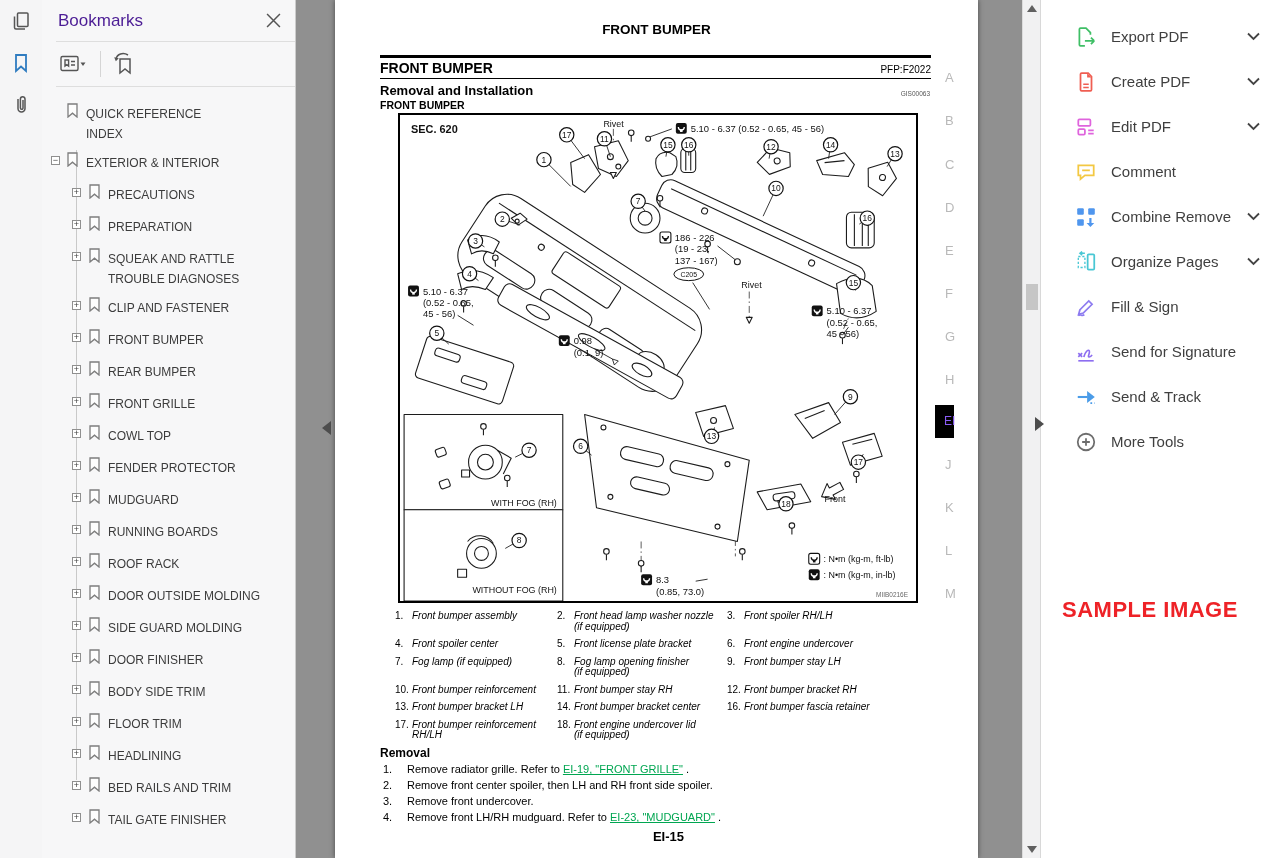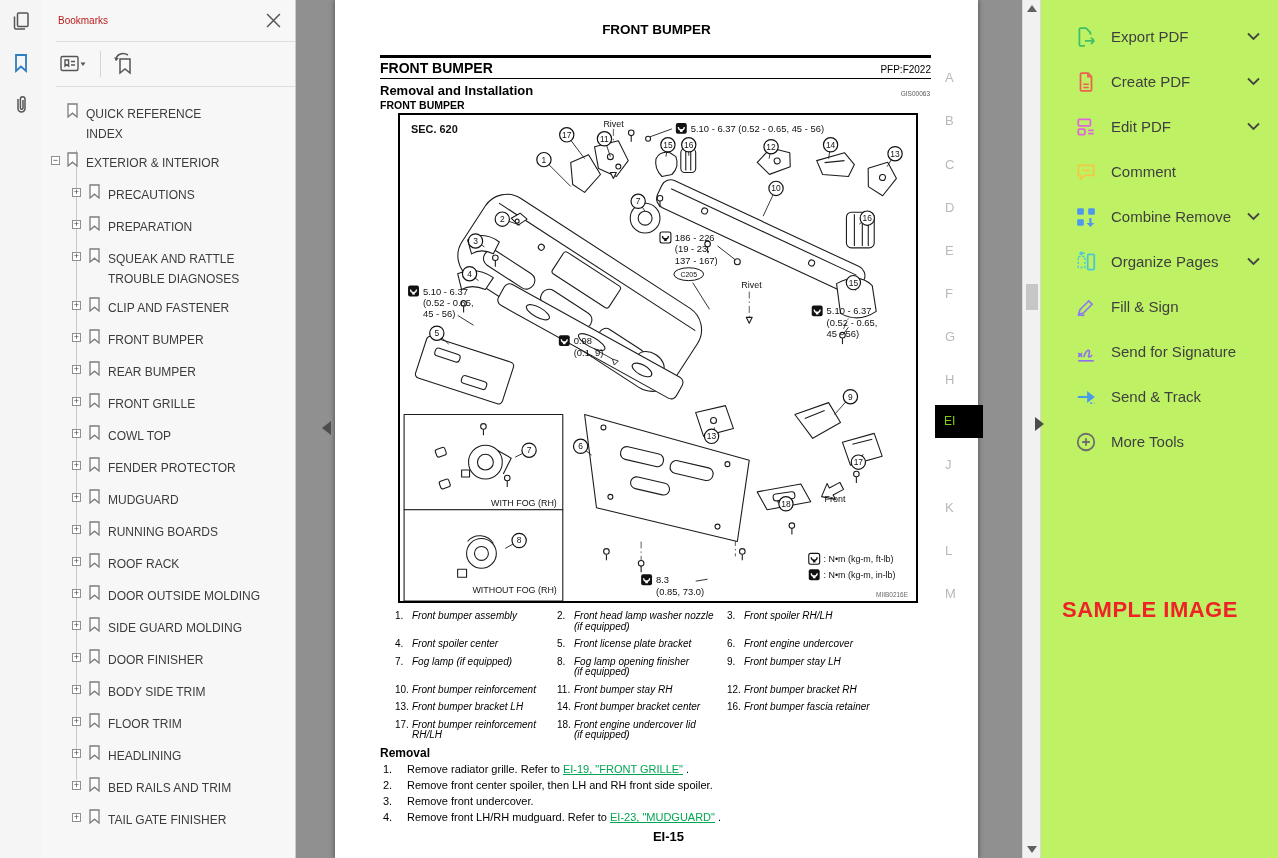--- a/index.html
+++ b/index.html
@@ -7,21 +7,21 @@
   body { width:1278px; height:858px; overflow:hidden; font-family:"Liberation Sans",sans-serif; }
   .app { position:relative; width:1278px; height:858px; background:#909090; }
 
   
   .left-rail { position:absolute; left:0; top:0; width:42px; height:100%; background:#f5f5f6; z-index:5; }
   .rail-icon { width:42px; height:42px; display:flex; align-items:center; justify-content:center; cursor:pointer; }
 
   
   .bm-panel { position:absolute; left:42px; top:0; width:254px; height:100%; background:#f7f7f8; border-right:1px solid #cccccc; z-index:4; }
   .bm-header { display:flex; align-items:center; height:41px; padding:0 14px 0 16px; }
-  .bm-title { flex:1; font-size:10px; color:#b91c1c; }
+  .bm-title { flex:1; font-size:17px; color:#4c1d95; }
   .bm-close { cursor:pointer; display:flex; }
   .bm-divider { height:1px; background:#dedede; margin-left:14px; }
   .bm-toolbar { height:44px; display:flex; align-items:center; padding-left:18px; }
   .bm-tool { display:flex; align-items:center; cursor:pointer; margin-right:10px; }
   .bm-tool-sep { width:1px; height:26px; background:#d5d5d5; margin:0 10px 0 4px; }
   .bm-list { position:absolute; left:0; right:0; top:95px; bottom:0; }
   .tree-line { position:absolute; left:34px; width:1px; background:#c9c9c9; }
   .bm-row { position:relative; display:flex; align-items:flex-start; min-height:32px; cursor:pointer; }
   .bm-row.lvl0 { padding-left:24px; }
   .bm-row.lvl1 { padding-left:46px; }
@@ -50,30 +50,30 @@
   .pcell { display:flex; padding:0 6px 7px 0; }
   .pnum { width:17px; flex:none; }
   .plabel { white-space:pre-line;font-style:italic; }
   .removal-h { position:absolute; top:746px; left:45px; font-weight:bold; font-size:12px; }
   .steps { position:absolute; top:761px; left:48px; width:535px; font-size:11px; }
   .step { display:flex; line-height:16px; }
   .snum { width:24px; flex:none; }
   .ref-link { color:#00a651; text-decoration:underline; cursor:pointer; }
   .pgnum { position:absolute; top:829px; left:12px; width:100%; text-align:center; font-weight:bold; font-size:13px; }
   .tab-letter { position:absolute; left:600px; width:43px; text-align:left; padding-left:10px; font-size:13px; color:#b9b9b9; cursor:pointer; }
-  .tab-active { position:absolute; left:600px; width:48px; height:33px; background:#000; color:#84cc16; font-size:12px; line-height:33px; padding-left:9px; cursor:pointer; }
+  .tab-active { position:absolute; left:600px; width:19px; height:33px; background:#000; color:#8b5cf6; font-size:12px; line-height:33px; padding-left:9px; cursor:pointer; }
 
   
   .scrollbar { position:absolute; left:1022px; top:0; width:18px; height:858px; background:#f1f1f2; border-left:1px solid #dcdcdc; z-index:5; }
   .sb-up { position:absolute; top:5px; left:4px; width:0; height:0; border-left:5px solid transparent; border-right:5px solid transparent; border-bottom:7px solid #606060; cursor:pointer; }
   .sb-down { position:absolute; bottom:5px; left:4px; width:0; height:0; border-left:5px solid transparent; border-right:5px solid transparent; border-top:7px solid #606060; cursor:pointer; }
   .sb-thumb { position:absolute; top:284px; left:3px; width:12px; height:26px; background:#c6c6c6; cursor:pointer; }
 
   
-  .right-panel { position:absolute; left:1040px; top:0; width:238px; height:858px; background:#bef264; border-left:1px solid #d8d8d8; z-index:6; }
+  .right-panel { position:absolute; left:1040px; top:0; width:238px; height:858px; background:#ffffff; border-left:1px solid #d8d8d8; z-index:6; }
   .collapse-right { position:absolute; left:-6px; top:417px; width:0; height:0; border-top:7px solid transparent; border-bottom:7px solid transparent; border-left:9px solid #4d4d4d; cursor:pointer; }
   .tool-list { padding-top:14px; }
   .tool-item { display:flex; align-items:center; height:45px; padding:0 18px 0 34px; cursor:pointer; }
   .tool-icon { width:22px; height:22px; flex:none; display:flex; align-items:center; justify-content:center; }
   .tool-label { margin-left:14px; font-size:15px; color:#3f3f3f; }
   .tool-chevron { margin-left:auto; display:flex; }
   .watermark { position:absolute; left:21px; top:597px; font-size:22px; font-weight:bold; letter-spacing:.5px; }
 </style>
 </head>
 <body>

